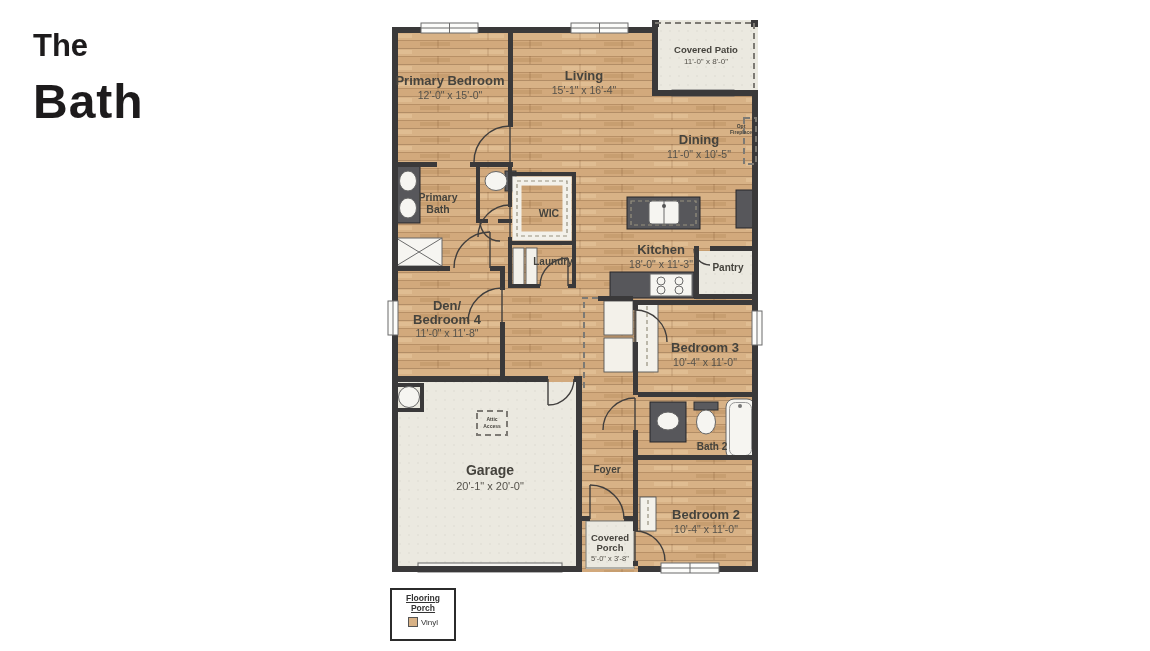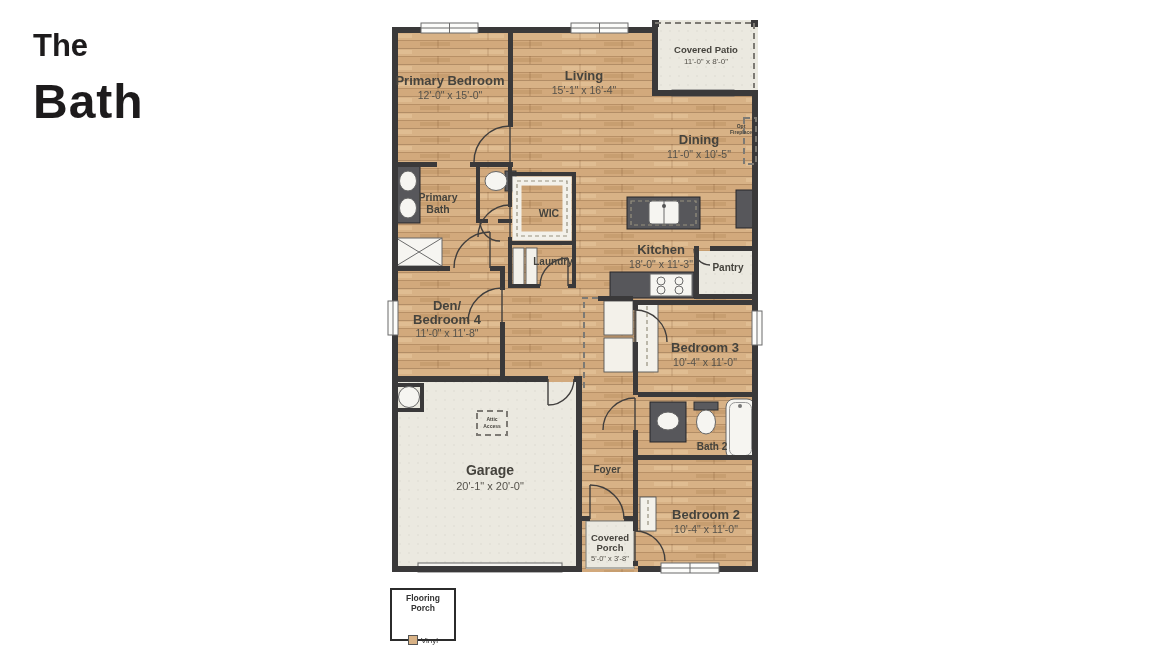--- a/index.html
+++ b/index.html
@@ -16,22 +16,22 @@
   .door{stroke:#403e3d;stroke-width:1.4;fill:none;}
   .dash{stroke:#7d7a74;stroke-width:2;fill:none;stroke-dasharray:6,4;}
   .shelfdash{stroke:#97917f;stroke-width:1.2;fill:none;stroke-dasharray:4,3;}
   .counter{fill:#57575b;stroke:#26262a;stroke-width:1;}
   .fixt{fill:#f6f5f1;stroke:#666;stroke-width:1;}
   .closet{fill:#f3f1ea;stroke:#555;stroke-width:0.9;}
   .rname{fill:#45433d;font-weight:bold;text-anchor:middle;}
   .rdims{fill:#55524b;text-anchor:middle;}
   .legend{position:absolute;left:390px;top:588px;width:62px;height:46px;background:#fff;
           border:2px solid #2b2b2b;text-align:center;padding-top:3px;color:#333;}
-  .legend-title{font-size:8.5px;font-weight:bold;line-height:10px;}
-  .legend-item{margin-top:22px;display:flex;align-items:center;justify-content:center;gap:3px;
+  .legend-title{font-size:8.5px;font-weight:bold;text-decoration:underline;line-height:10px;}
+  .legend-item{margin-top:4px;display:flex;align-items:center;justify-content:center;gap:3px;
                font-size:8px;}
   .swatch{display:inline-block;width:8px;height:8px;background:#d8b286;border:1px solid #555;}
 </style>
 </head>
 <body>
 
 <div class="stage">
 
   <div class="title">
     <span class="t-prefix">The</span>

